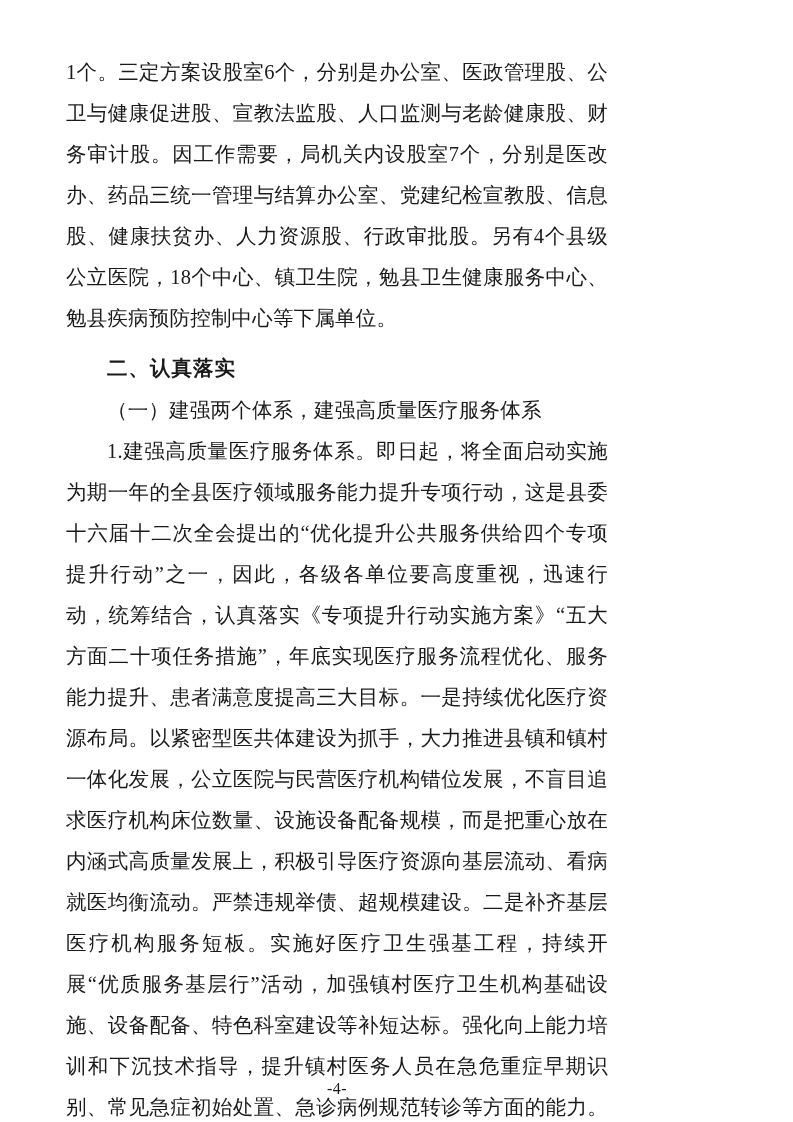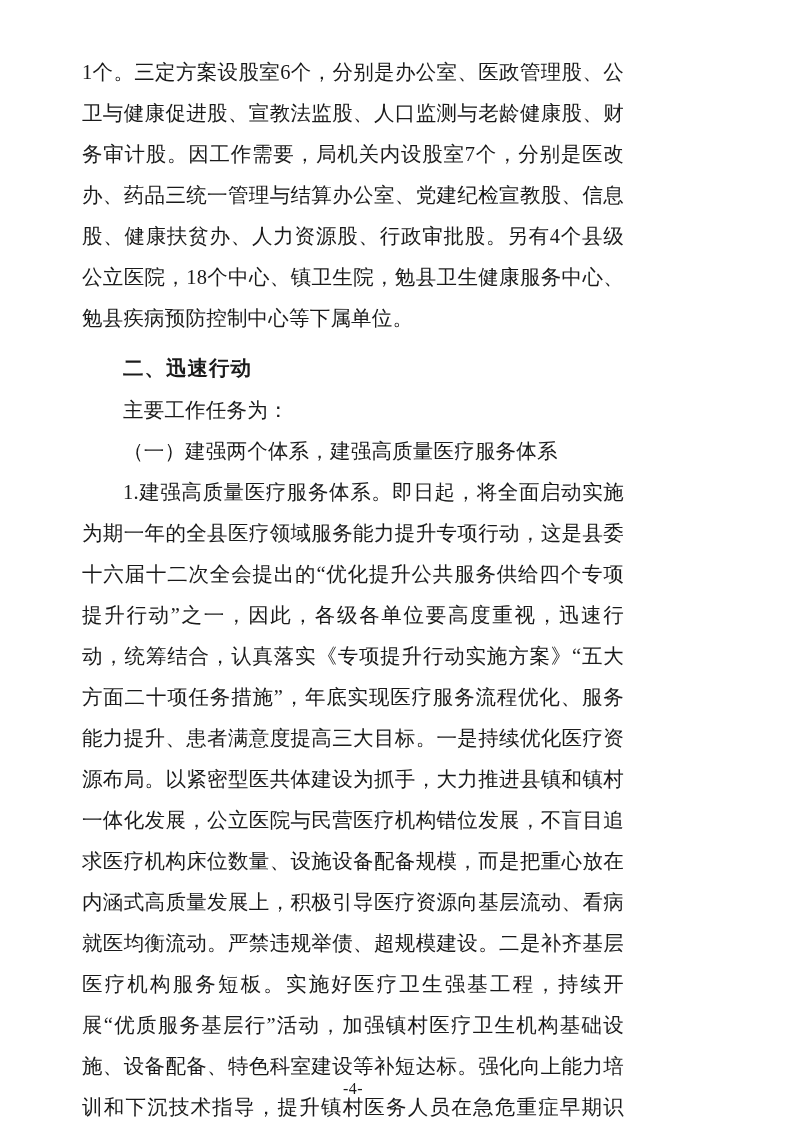--- a/index.html
+++ b/index.html
@@ -10,21 +10,21 @@
   body {
     width: 793px;
     height: 1122px;
     font-family: "Liberation Serif", "DejaVu Serif", serif;
     color: #1a1a1a;
     position: relative;
     overflow: hidden;
   }
   .page {
     position: absolute;
-    left: 16px;
+    left: 0;
     top: 0;
     width: 674px;
     height: 1122px;
     box-sizing: border-box;
     padding: 52px 66px 40px 66px;
   }
   .doc-body {
     font-size: 20.5px;
     line-height: 41px;
     text-align: justify;
@@ -66,23 +66,22 @@
 </head>
 <body>
 
 <div class="page">
   <div class="doc-body">
 
     <p class="para">1个。三定方案设股室6个，分别是办公室、医政管理股、公卫与健康促进股、宣教法监股、人口监测与老龄健康股、财务审计股。因工作需要，局机关内设股室7个，分别是医改办、药品三统一管理与结算办公室、党建纪检宣教股、信息股、健康扶贫办、人力资源股、行政审批股。另有4个县级公立医院，18个中心、镇卫生院，勉县卫生健康服务中心、勉县疾病预防控制中心等下属单位。</p>
 
     <div class="spacer-sm"></div>
 
-    <p class="heading">二、迅速行动</p>
+    <p class="heading">二、认真落实</p>
 
-    <p class="para-indent">主要工作任务为：</p>
 
     <p class="para-indent">（一）建强两个体系，建强高质量医疗服务体系</p>
 
     <p class="para-indent">1.建强高质量医疗服务体系。即日起，将全面启动实施为期一年的全县医疗领域服务能力提升专项行动，这是县委十六届十二次全会提出的“优化提升公共服务供给四个专项提升行动”之一，因此，各级各单位要高度重视，迅速行动，统筹结合，认真落实《专项提升行动实施方案》“五大方面二十项任务措施”，年底实现医疗服务流程优化、服务能力提升、患者满意度提高三大目标。一是持续优化医疗资源布局。以紧密型医共体建设为抓手，大力推进县镇和镇村一体化发展，公立医院与民营医疗机构错位发展，不盲目追求医疗机构床位数量、设施设备配备规模，而是把重心放在内涵式高质量发展上，积极引导医疗资源向基层流动、看病就医均衡流动。严禁违规举债、超规模建设。二是补齐基层医疗机构服务短板。实施好医疗卫生强基工程，持续开展“优质服务基层行”活动，加强镇村医疗卫生机构基础设施、设备配备、特色科室建设等补短达标。强化向上能力培训和下沉技术指导，提升镇村医务人员在急危重症早期识别、常见急症初始处置、急诊病例规范转诊等方面的能力。今年，再争取省市支持，遴选1个远离县城、服务人口较多、基础较好的中心镇卫生院建设县域医疗次中心。三是提升医疗机构核心能力。强化临床学科技能提升，年度内新创建2个市级临床重点</p>
 
   </div>
 
   <div class="page-number">-4-</div>
 </div>
 

